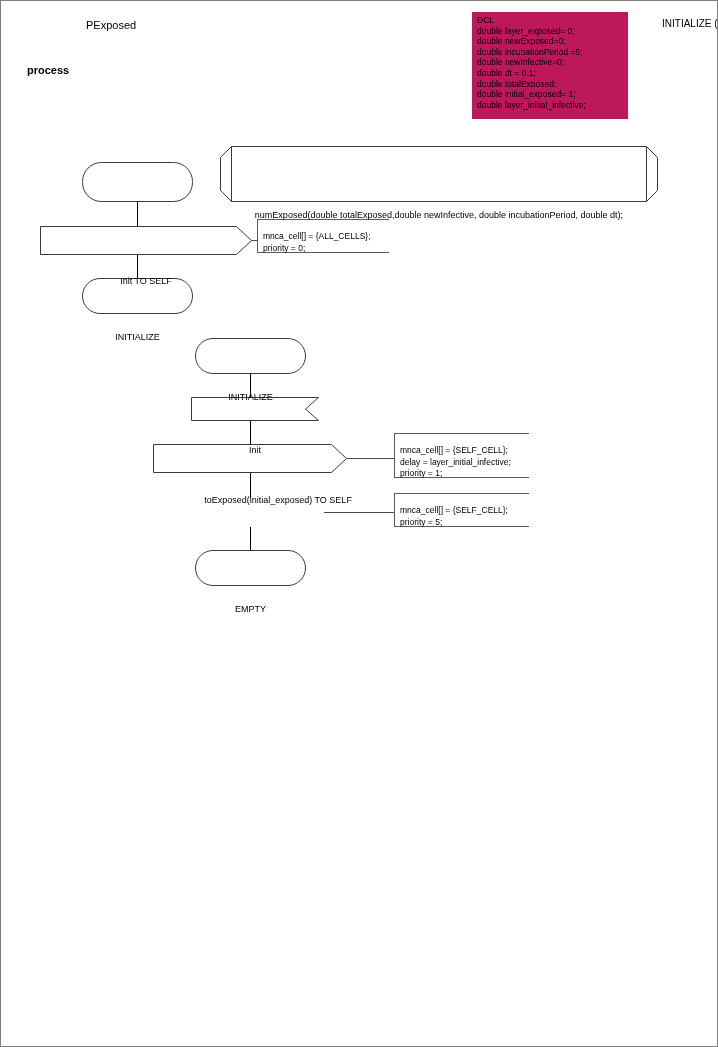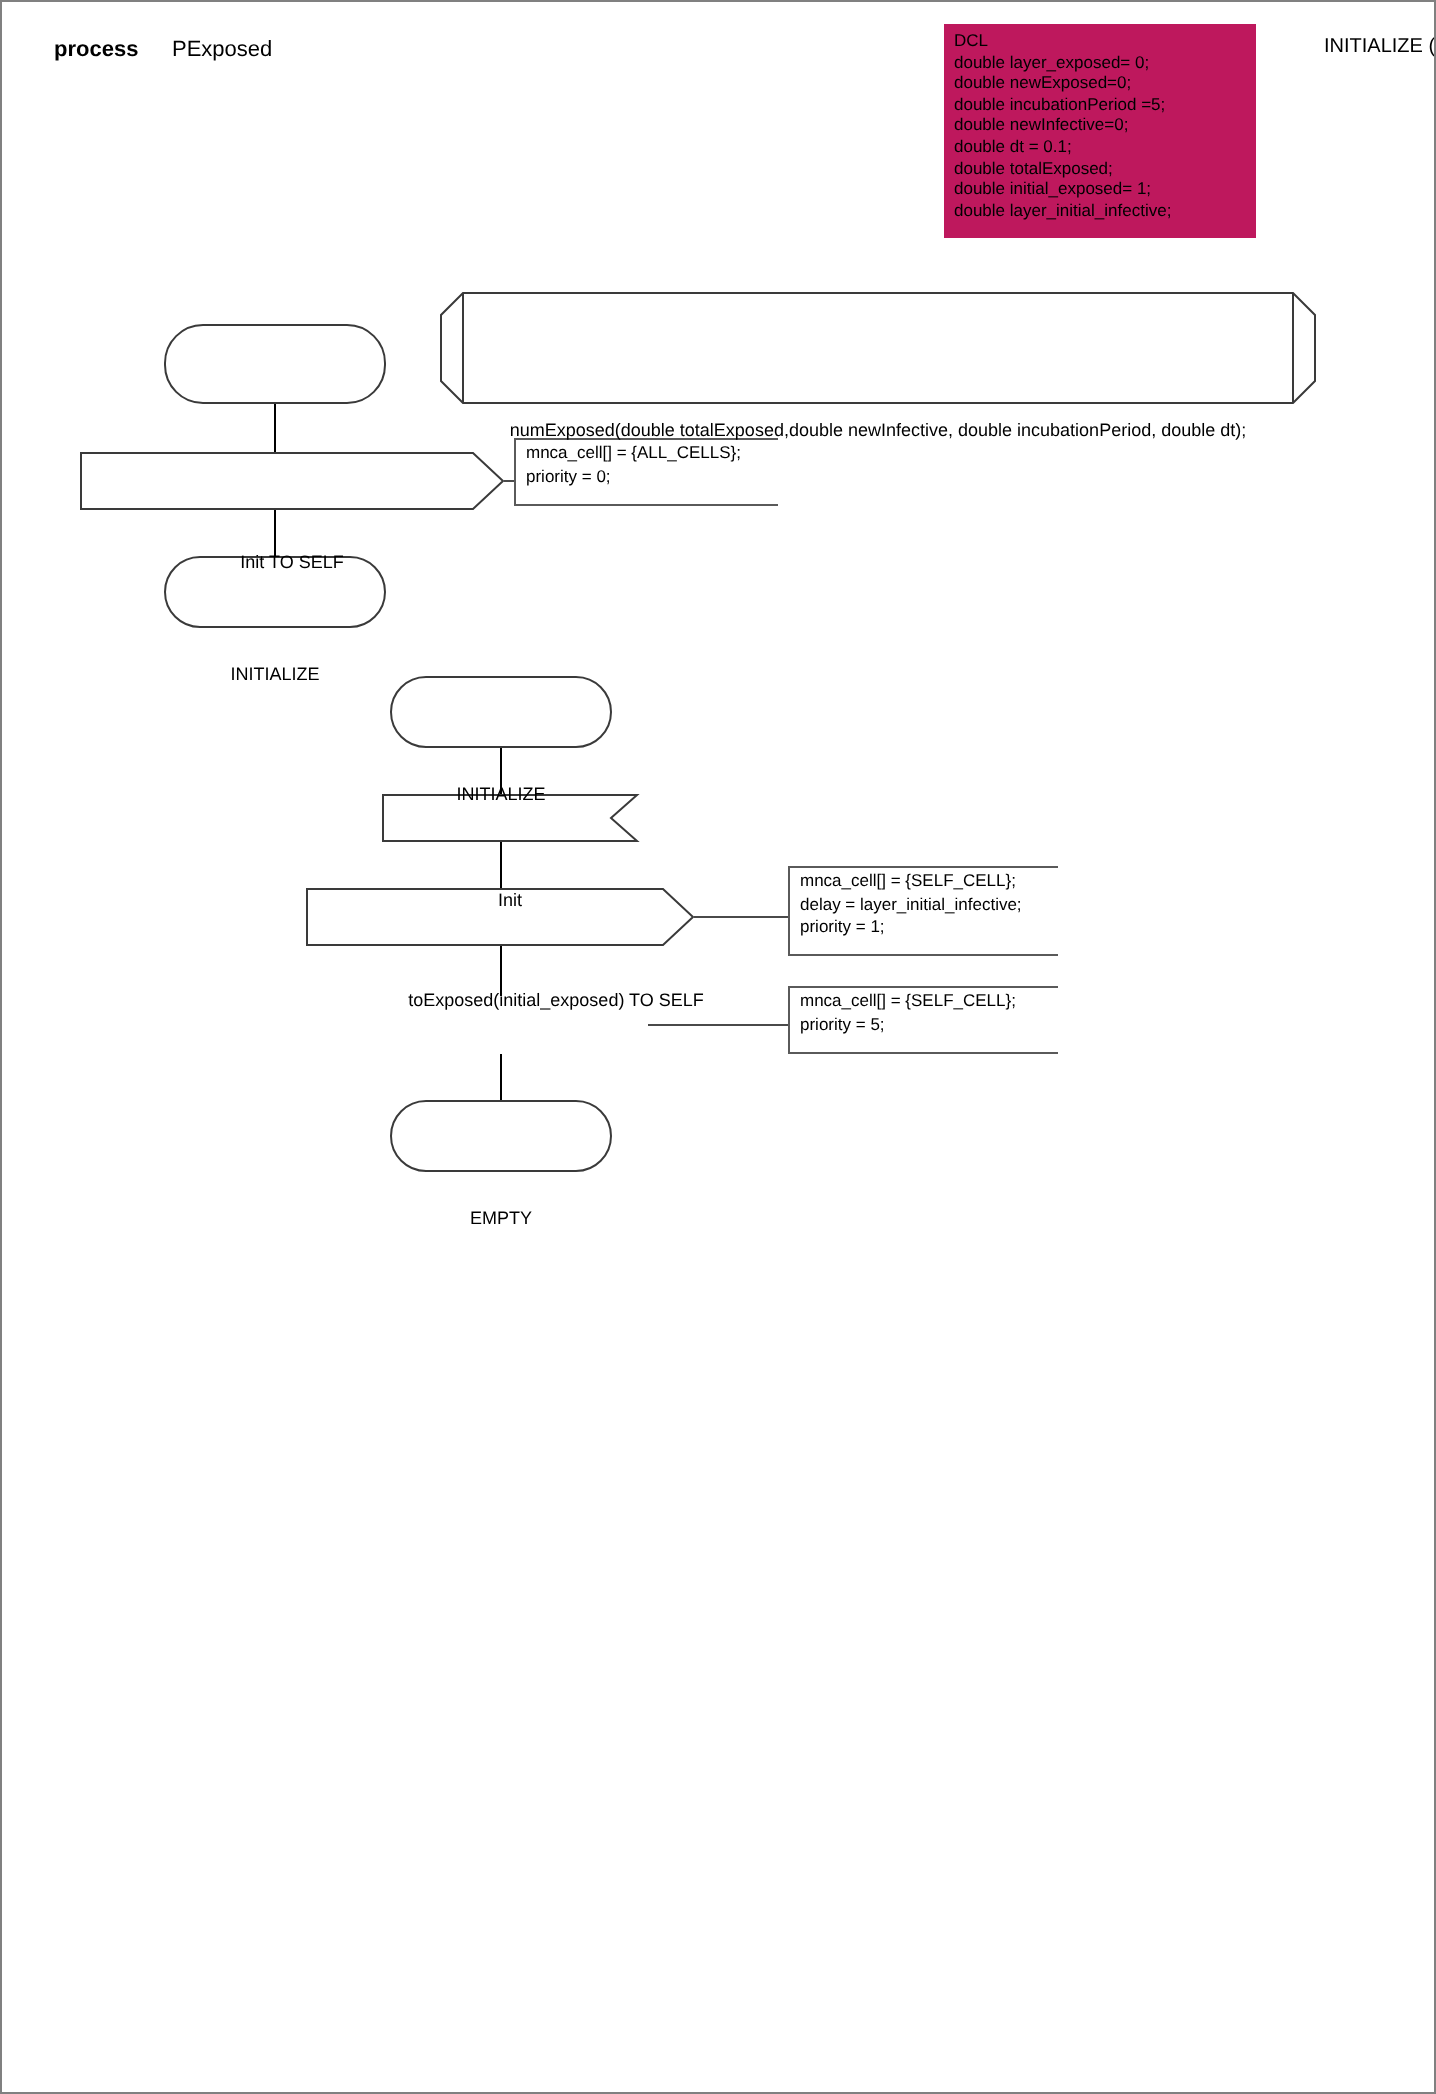--- a/index.html
+++ b/index.html
@@ -20,20 +20,21 @@
     overflow: hidden;
   }
   .abs { position: absolute; }
 
   
   .hdr-process {
     font-size: 11px;
     font-weight: bold;
     color: #000;
     white-space: nowrap;
+    margin-top: 45px;
   }
   .hdr-name {
     font-size: 11px;
     color: #000;
     white-space: nowrap;
   }
   .hdr-page {
     font-size: 10px;
     color: #000;
     white-space: nowrap;
@@ -85,21 +86,21 @@
   .note {
     box-sizing: border-box;
     background: #ffffff;
     border-top: 1px solid #5a5a5a;
     border-left: 1px solid #5a5a5a;
     border-bottom: 1px solid #5a5a5a;
     border-right: none;
     font-size: 8.5px;
     line-height: 11.5px;
     color: #000;
-    padding: 1px 2px 3px 5px;
+    padding: 11px 2px 3px 5px;
     white-space: nowrap;
   }
   .note div { height: 11.5px; }
 
   
   .vline {
     background: #000000;
     width: 1px;
   }
   .hline {

